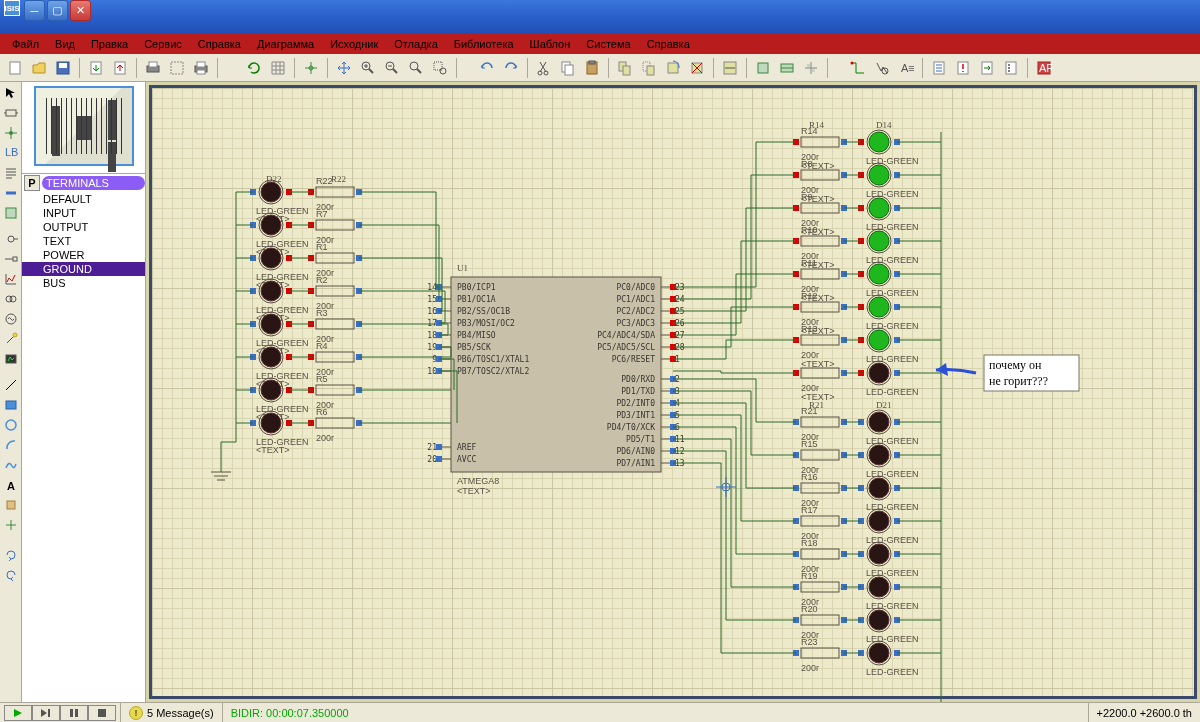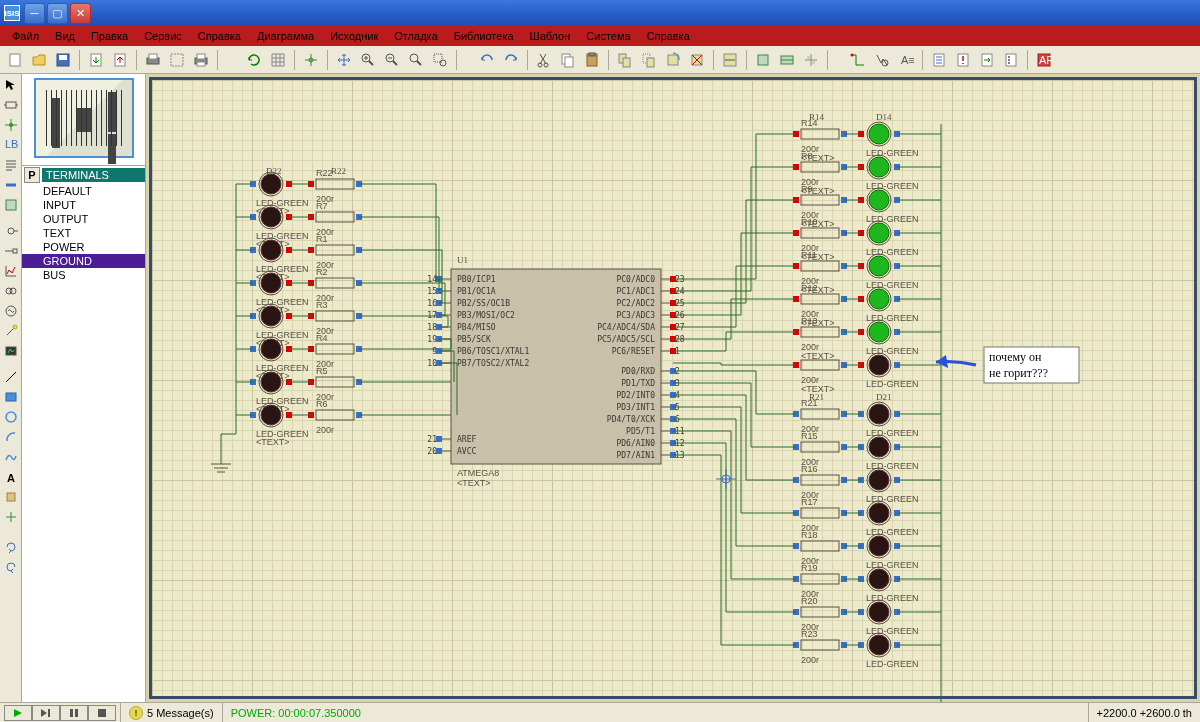--- a/index.html
+++ b/index.html
@@ -1,17 +1,17 @@
 <!DOCTYPE html>
 <html><head>
 <meta charset="utf-8">
 <style>
 * { margin: 0; padding: 0; box-sizing: border-box; font-family: Tahoma, sans-serif; font-size: 11px; }
 body { width: 1200px; height: 722px; background: #ece9d8; overflow: hidden; display: flex; flex-direction: column; }
-.titlebar { height: 26px; background: linear-gradient(to bottom, #3b77dd 0%, #2a5fc9 50%, #1f4eb5 100%); display: flex; align-items: center; padding: 0 4px; color: #fff; }
+.titlebar { height: 34px; background: linear-gradient(to bottom, #3b77dd 0%, #2a5fc9 50%, #1f4eb5 100%); display: flex; align-items: flex-start; padding: 0 4px; color: #fff; }
 .titlebar .app-icon { width: 16px; height: 16px; background: #4a90d9; border: 1px solid #fff; margin-right: 4px; display: flex; align-items: center; justify-content: center; font-size: 8px; font-weight: bold; }
 .titlebar .title { flex: 1; font-weight: bold; }
 .titlebar .win-btns { display: flex; gap: 2px; }
 .titlebar .win-btn { width: 21px; height: 21px; background: linear-gradient(to bottom, #6fa3e8, #3a6fc8); border: 1px solid #2a5fb0; border-radius: 3px; display: flex; align-items: center; justify-content: center; color: #fff; cursor: pointer; }
 .titlebar .win-btn.close { background: linear-gradient(to bottom, #e87a6f, #c83a3a); border-color: #b02a2a; }
 .menubar { height: 20px; background: #b91c1c; display: flex; padding: 0 4px; align-items: center; }
 .menubar .menu-item { padding: 2px 8px; cursor: pointer; }
 .toolbar-row { height: 28px; background: #ece9d8; border-bottom: 1px solid #aca899; display: flex; align-items: center; padding: 0 4px; gap: 2px; }
 .tool-btn { width: 22px; height: 22px; border: 1px solid transparent; display: flex; align-items: center; justify-content: center; cursor: pointer; border-radius: 2px; }
 .tool-sep { width: 1px; height: 20px; background: #aca899; margin: 0 3px; }
@@ -19,21 +19,21 @@
 .left-toolbar { width: 22px; background: #ece9d8; border-right: 1px solid #aca899; display: flex; flex-direction: column; align-items: center; padding-top: 2px; gap: 2px; }
 .left-toolbar .tool-btn { width: 20px; height: 18px; }
 .left-panel { width: 124px; background: #fff; border-right: 1px solid #aca899; display: flex; flex-direction: column; }
 .overview { height: 92px; background: #fff; border-bottom: 1px solid #aca899; padding: 4px; position: relative; }
 .overview-rect { width: 100px; height: 80px; border: 2px solid #4a90d9; background: linear-gradient(135deg, #f0f0e0 50%, #e0e0d0 50%); position: relative; margin: 0 auto; }
 .overview-rect::after { content: ''; position: absolute; inset: 10px; background: repeating-linear-gradient(90deg, #333 0 1px, transparent 1px 5px), repeating-linear-gradient(90deg, #333 0 1px, transparent 1px 5px); }
 .overview-chips { position: absolute; inset: 8px; }
 .ov-chip { position: absolute; width: 10px; height: 30px; background: #444; }
 .terminals-header { height: 18px; background: #fff; display: flex; align-items: center; }
 .terminals-header .p-btn { width: 16px; height: 16px; border: 1px solid #888; background: #ece9d8; display: flex; align-items: center; justify-content: center; margin-left: 2px; font-weight: bold; }
-.terminals-header .label { flex: 1; background: #0f766e; color: #fff; padding: 1px 4px; margin-left: 2px; }
+.terminals-header .label { flex: 1; background: #8b5cf6; color: #fff; padding: 1px 4px; margin-left: 2px; border-radius: 7px; }
 .terminals-list { flex: 1; background: #fff; overflow-y: auto; }
 .terminals-list .item { padding: 1px 21px; cursor: pointer; }
 .terminals-list .item.selected { background: #4c1d95; color: #fff; }
 .canvas-area { flex: 1; position: relative; background: #d7d4aa; overflow: hidden; }
 .grid-bg { position: absolute; inset: 3px; background-color: #edeacb;
   background-image:
     linear-gradient(#c8c5a0 1px, transparent 1px),
     linear-gradient(90deg, #c8c5a0 1px, transparent 1px),
     linear-gradient(#d8d5b0 1px, transparent 1px),
     linear-gradient(90deg, #d8d5b0 1px, transparent 1px);
@@ -1024,18 +1024,18 @@
         <svg width="10" height="10">
           <rect x="1" y="1" width="8" height="8" fill="#555"></rect>
         </svg>
       </div>
   </div>
   <div class="status-cell">
     <span class="msg-icon">!</span>
     <span>5 Message(s)</span>
   </div>
   <div class="status-cell" style="flex:1; color:#0a0">
-    <span>POWER: 00:00:07.350000</span>
+    <span>BIDIR: 00:00:07.350000</span>
   </div>
   <div class="status-cell">
     <span>+2200.0    +2600.0    th</span>
   </div>
 </div>
 
 </body></html>

